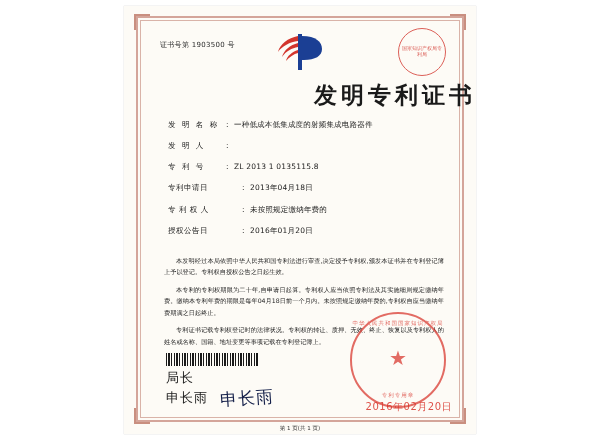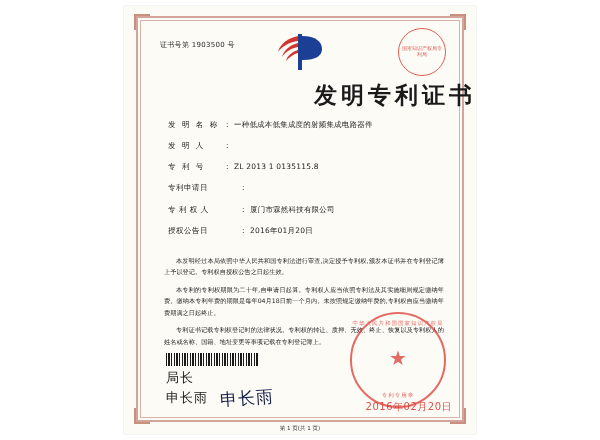--- a/index.html
+++ b/index.html
@@ -278,25 +278,26 @@
         <span class="field-sep">:</span>
       </div>
       <div class="field-row">
         <span class="field-label">专 利 号</span>
         <span class="field-sep">:</span>
         <span class="field-value">ZL 2013 1 0135115.8</span>
       </div>
       <div class="field-row wide">
         <span class="field-label">专利申请日</span>
         <span class="field-sep">:</span>
+        <span class="field-value">2013年04月18日</span>
       </div>
       <div class="field-row wide">
         <span class="field-label">专 利 权 人</span>
         <span class="field-sep">:</span>
-        <span class="field-value">厦门市霖然科技有限公司</span>
+        <span class="field-value">未按照规定缴纳年费的</span>
       </div>
       <div class="field-row wide">
         <span class="field-label">授权公告日</span>
         <span class="field-sep">:</span>
         <span class="field-value">2016年01月20日</span>
       </div>
     </div>
 
     <div class="paragraphs">
       <p>本发明经过本局依照中华人民共和国专利法进行审查,决定授予专利权,颁发本证书并在专利登记簿上予以登记。专利权自授权公告之日起生效。</p>

